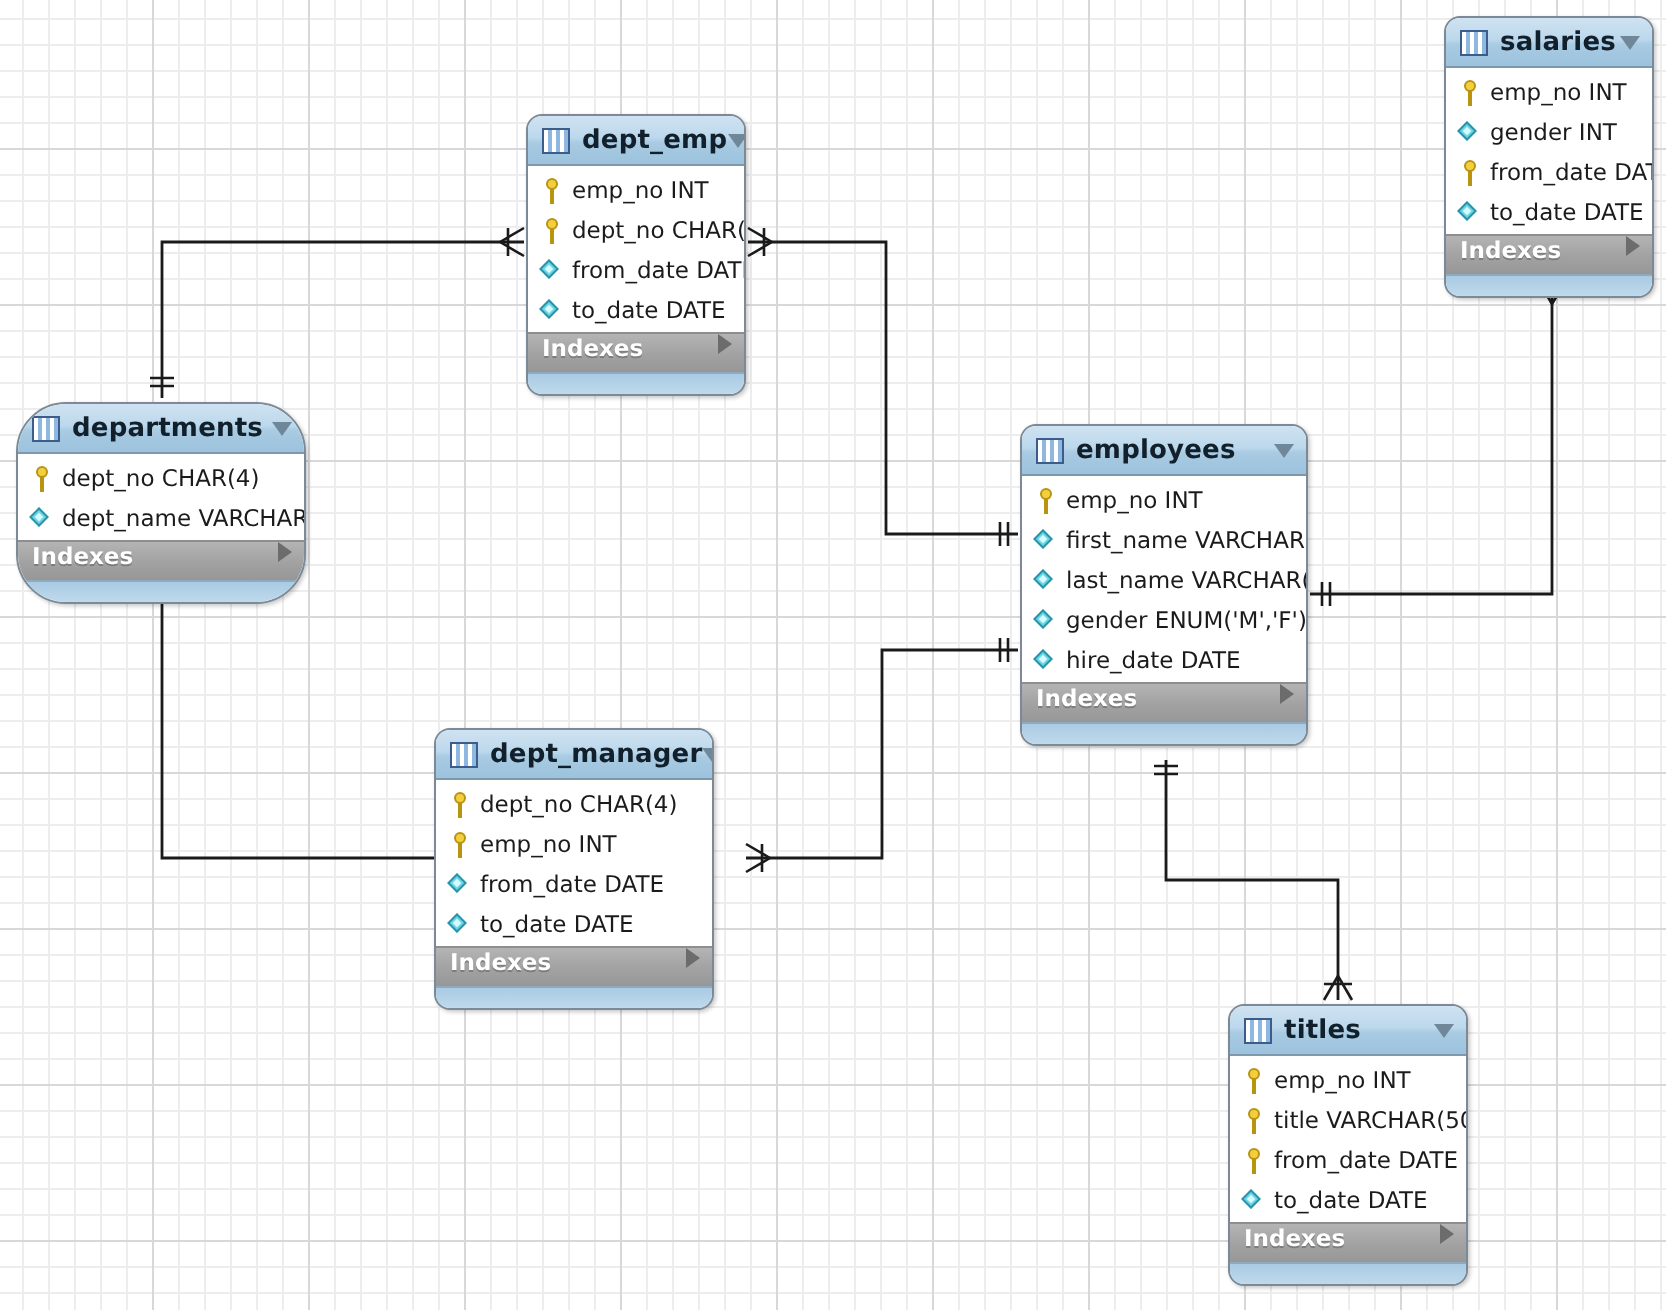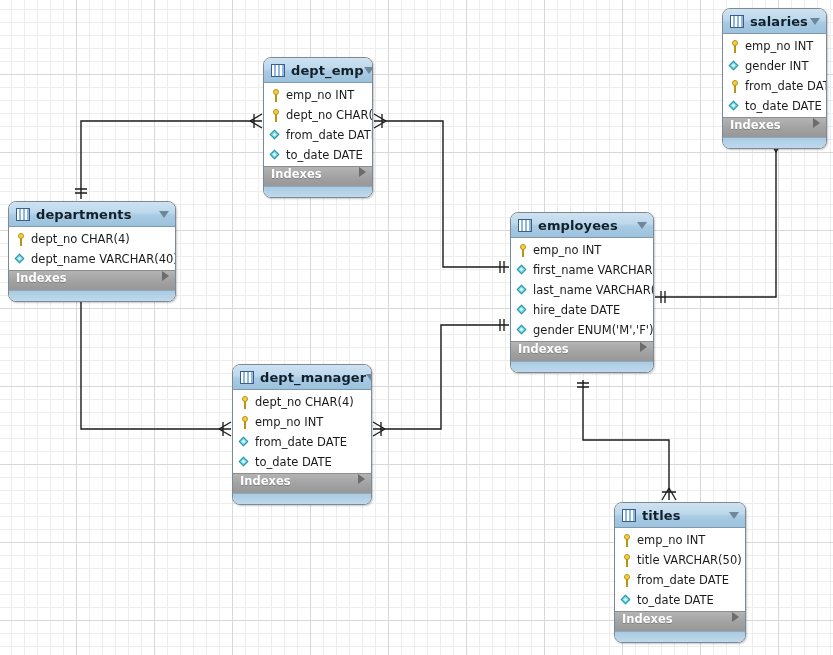--- a/index.html
+++ b/index.html
@@ -271,21 +271,21 @@
             <span class="col-icon ico-diamond"></span>
             <span class="col-text">to_date DATE</span>
           </div>
         </div>
         <div class="node-footer">
           <span class="footer-label">Indexes</span>
           <span class="footer-caret"></span>
         </div>
         <div class="node-strip"></div>
       </div>
-      <div class="node" style="left: 8px; top: 201px; width: 168px;">
+      <div class="node" style="left: 8px; top: 201px; width: 145px; border-radius: 25px;">
         <div class="node-header">
           <span class="hdr-icon"></span>
           <span class="hdr-title">departments</span>
           <span class="hdr-caret"></span>
         </div>
         <div class="node-body">
           <div class="col-row">
             <span class="col-icon ico-key"></span>
             <span class="col-text">dept_no CHAR(4)</span>
           </div>
@@ -314,26 +314,26 @@
           <div class="col-row">
             <span class="col-icon ico-diamond"></span>
             <span class="col-text">first_name VARCHAR(14)</span>
           </div>
           <div class="col-row">
             <span class="col-icon ico-diamond"></span>
             <span class="col-text">last_name VARCHAR(16)</span>
           </div>
           <div class="col-row">
             <span class="col-icon ico-diamond"></span>
+            <span class="col-text">gender ENUM('M','F')</span>
+          </div>
+          <div class="col-row">
+            <span class="col-icon ico-diamond"></span>
             <span class="col-text">hire_date DATE</span>
           </div>
-          <div class="col-row">
-            <span class="col-icon ico-diamond"></span>
-            <span class="col-text">gender ENUM('M','F')</span>
-          </div>
         </div>
         <div class="node-footer">
           <span class="footer-label">Indexes</span>
           <span class="footer-caret"></span>
         </div>
         <div class="node-strip"></div>
       </div>
       <div class="node" style="left: 722px; top: 8px; width: 105px;">
         <div class="node-header">
           <span class="hdr-icon"></span>
@@ -357,21 +357,21 @@
             <span class="col-icon ico-diamond"></span>
             <span class="col-text">to_date DATE</span>
           </div>
         </div>
         <div class="node-footer">
           <span class="footer-label">Indexes</span>
           <span class="footer-caret"></span>
         </div>
         <div class="node-strip"></div>
       </div>
-      <div class="node" style="left: 232px; top: 364px; width: 140px;">
+      <div class="node" style="left: 217px; top: 364px; width: 140px;">
         <div class="node-header">
           <span class="hdr-icon"></span>
           <span class="hdr-title">dept_manager</span>
           <span class="hdr-caret"></span>
         </div>
         <div class="node-body">
           <div class="col-row">
             <span class="col-icon ico-key"></span>
             <span class="col-text">dept_no CHAR(4)</span>
           </div>
@@ -387,21 +387,21 @@
             <span class="col-icon ico-diamond"></span>
             <span class="col-text">to_date DATE</span>
           </div>
         </div>
         <div class="node-footer">
           <span class="footer-label">Indexes</span>
           <span class="footer-caret"></span>
         </div>
         <div class="node-strip"></div>
       </div>
-      <div class="node" style="left: 614px; top: 502px; width: 132px;">
+      <div class="node" style="left: 614px; top: 502px; width: 120px;">
         <div class="node-header">
           <span class="hdr-icon"></span>
           <span class="hdr-title">titles</span>
           <span class="hdr-caret"></span>
         </div>
         <div class="node-body">
           <div class="col-row">
             <span class="col-icon ico-key"></span>
             <span class="col-text">emp_no INT</span>
           </div>

